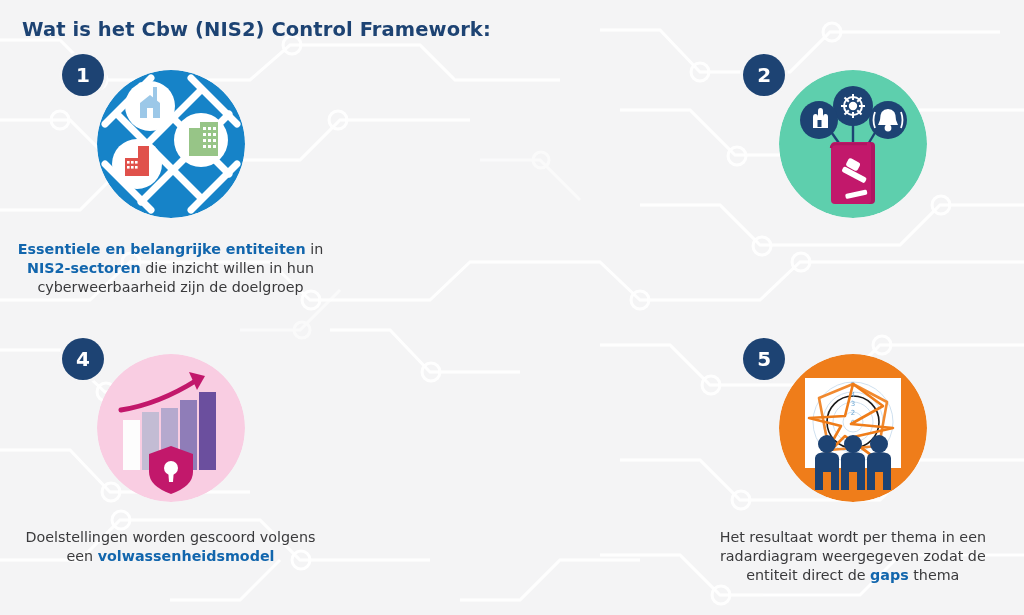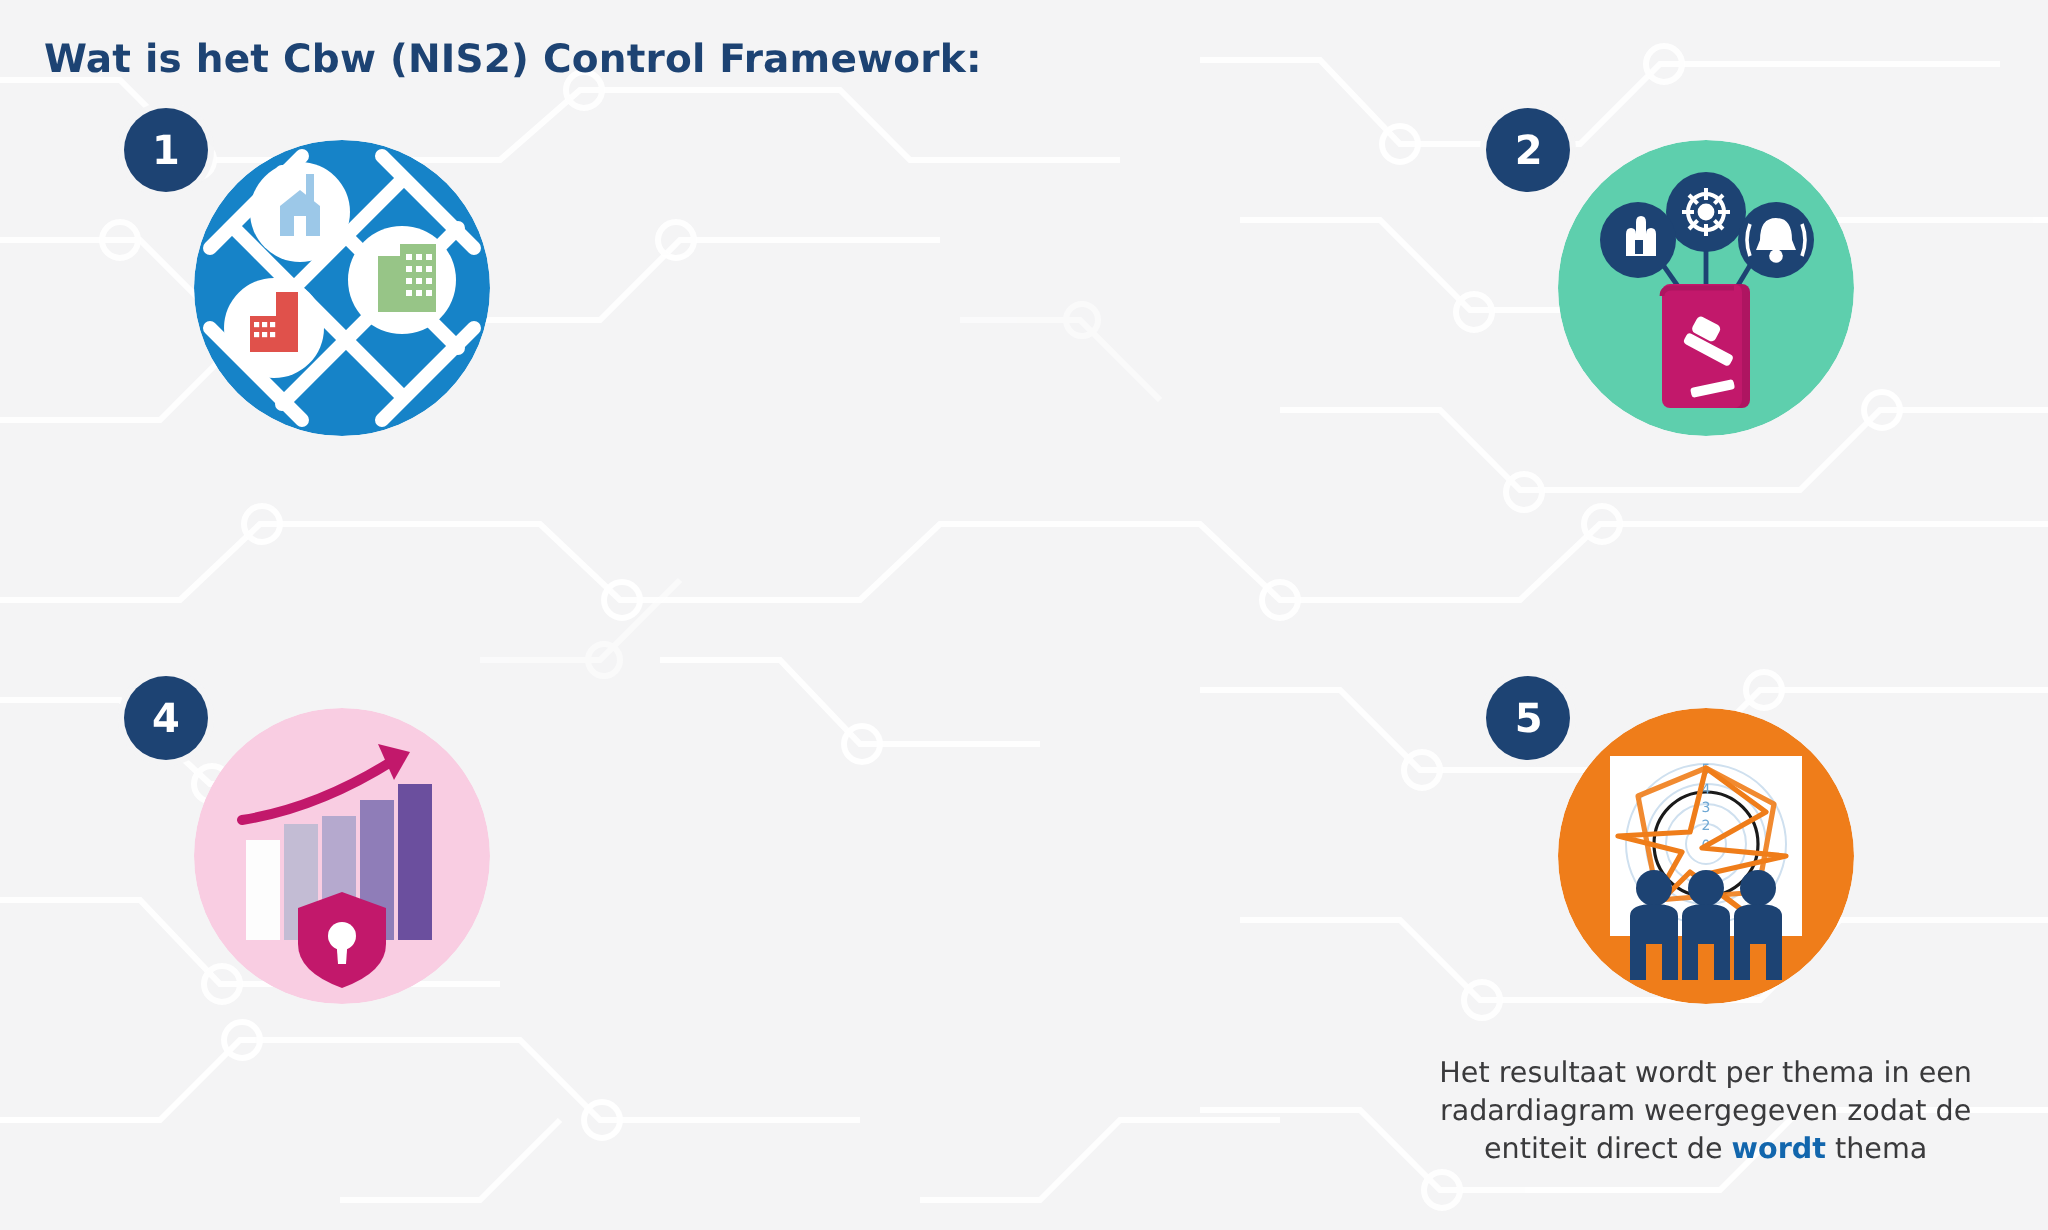--- a/index.html
+++ b/index.html
@@ -152,20 +152,23 @@
                   <rect x="111" y="69" width="3" height="3"></rect>
                   <rect x="116" y="69" width="3" height="3"></rect>
                 <rect x="106" y="75" width="3" height="3"></rect>
                   <rect x="111" y="75" width="3" height="3"></rect>
                   <rect x="116" y="75" width="3" height="3"></rect>
               </g>
             </g>
           </svg>
         </div>
       </div>
+      <div class="caption">
+        <b>Essentiele en belangrijke entiteiten</b><span> in </span><b>NIS2-sectoren</b><span> die inzicht willen in hun cyberweerbaarheid zijn de doelgroep</span>
+      </div>
     </div>
 
     <div class="cell c2">
       <div class="badge">2</div>
       <div class="iconwrap" style="left:341px">
         <div class="disc">
           <svg viewBox="0 0 148 148" width="148" height="148">
             <circle cx="74" cy="74" r="74" fill="#5ecfad"></circle>
             <g stroke="#1d4373" stroke-width="2.4" fill="none">
               <path d="M48 56 L62 76"></path>
@@ -230,20 +233,23 @@
             <rect x="83" y="46" width="17" height="70" fill="#8f7db8"></rect>
             <rect x="102" y="38" width="17" height="78" fill="#6b4f9e"></rect>
             <path d="M24 56 Q62 50 100 26" stroke="#c2186b" stroke-width="5" fill="none" stroke-linecap="round"></path>
             <path d="M92 18 L108 22 L100 36 Z" fill="#c2186b"></path>
             <path d="M74 92 L96 100 L96 118 Q96 132 74 140 Q52 132 52 118 L52 100 Z" fill="#c2186b"></path>
             <circle cx="74" cy="114" r="7" fill="#ffffff"></circle>
             <path d="M71 114 L77 114 L76 128 L72 128 Z" fill="#ffffff"></path>
           </svg>
         </div>
       </div>
+      <div class="caption">
+        <span>Doelstellingen worden gescoord volgens een </span><b>volwassenheidsmodel</b>
+      </div>
     </div>
 
     <div class="cell c5">
       <div class="badge">5</div>
       <div class="iconwrap" style="left:341px">
         <div class="disc">
           <svg viewBox="0 0 148 148" width="148" height="148">
             <circle cx="74" cy="74" r="74" fill="#ef7d1a"></circle>
             <rect x="26" y="24" width="96" height="90" fill="#ffffff"></rect>
             <g stroke="#cfe0ef" stroke-width="1" fill="none">
@@ -269,21 +275,21 @@
               <path d="M36 104 Q36 98 48 98 Q60 98 60 104 L60 136 L52 136 L52 118 L44 118 L44 136 L36 136 Z"></path>
               <circle cx="74" cy="90" r="9"></circle>
               <path d="M62 104 Q62 98 74 98 Q86 98 86 104 L86 136 L78 136 L78 118 L70 118 L70 136 L62 136 Z"></path>
               <circle cx="100" cy="90" r="9"></circle>
               <path d="M88 104 Q88 98 100 98 Q112 98 112 104 L112 136 L104 136 L104 118 L96 118 L96 136 L88 136 Z"></path>
             </g>
           </svg>
         </div>
       </div>
       <div class="caption" style="left:341px">
-        <span>Het resultaat wordt per thema in een radardiagram weergegeven zodat de entiteit direct de </span><b>wordt</b><span> thema</span>
+        <span>Het resultaat wordt per thema in een radardiagram weergegeven zodat de entiteit direct de </span><b>gaps</b><span> thema</span>
       </div>
     </div>
 
     <div class="cell c6">
       
       
       
     </div>
 
   </div>

